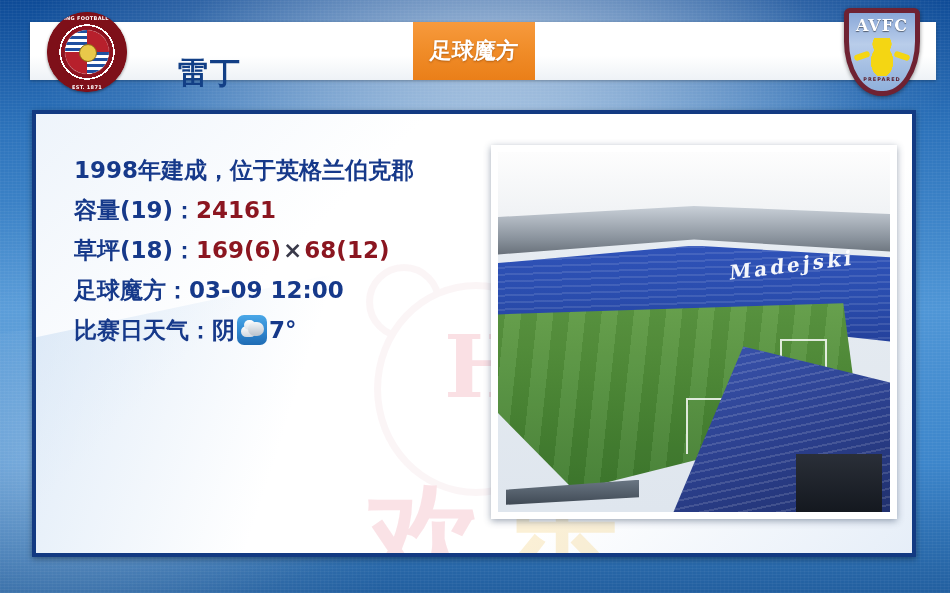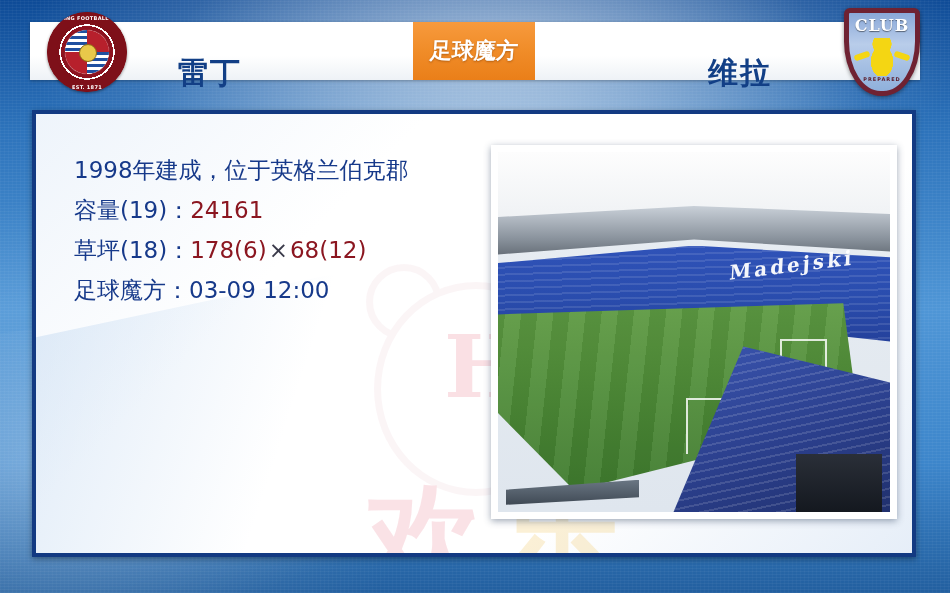--- a/index.html
+++ b/index.html
@@ -33,20 +33,21 @@
   .bg-glow-top{
     position:absolute;left:120px;top:-120px;width:760px;height:300px;
     background:radial-gradient(ellipse at 50% 100%, rgba(255,255,255,.5) 0%, rgba(255,255,255,0) 70%);
   }
 
   
   .header-band{
     position:absolute;left:30px;top:22px;width:890px;height:58px;
     background:linear-gradient(180deg,#ffffff 0%,#ffffff 58%,#eef2f6 100%);
     box-shadow:0 1px 3px rgba(0,0,0,.28);
+    padding-left:16px;
   }
   .team-name{
     position:absolute;top:28px;
     font-size:30px;font-weight:bold;color:#123f86;letter-spacing:2px;
     line-height:46px;
   }
   .team-name.home{left:148px;}
   .team-name.away{right:148px;}
 
   
@@ -178,21 +179,21 @@
 
   
   .info{
     position:absolute;left:38px;top:36px;width:420px;z-index:5;
   }
   .venue-title{
     font-size:35px;font-weight:bold;color:#16398a;letter-spacing:1px;
     margin:0 0 16px 0;line-height:1.1;
   }
   .info-line{
-    font-size:23px;font-weight:normal;color:#16398a;line-height:40px;white-space:nowrap;
+    font-size:23px;font-weight:bold;color:#16398a;line-height:40px;white-space:nowrap;
   }
   .info-line .val-red{color:#8b1620;text-align:center;}
   .info-line .times{color:#3a3a4a;padding:0 2px;}
   .weather-line{display:flex;align-items:center;gap:0px;}
   .wicon{
     display:inline-block;width:30px;height:30px;border-radius:7px;margin:0 2px 0 2px;
     background:linear-gradient(180deg,#4aa8e8 0%,#2f86cf 55%,#1f6cb4 100%);
     position:relative;vertical-align:-7px;flex:0 0 auto;
   }
   .wicon .c1{
@@ -287,21 +288,20 @@
 
 <div id="stage">
 
   <div class="bg"></div>
   <div class="bg-scan"></div>
   <div class="bg-glow-top"></div>
   <div class="bg-swoosh"></div>
 
   <div class="header-band">
     <div class="team-name home">雷丁</div>
-    <div class="team-name away">维拉</div>
   </div>
 
   <div class="crest-reading">
     <div class="ring-txt"></div>
     <div class="ringlabel">
       <span class="rl-top">READING FOOTBALL CLUB</span>
       <span class="rl-bot">EST. 1871</span>
     </div>
     <div class="inner">
       <div class="q q1"></div>
@@ -311,21 +311,21 @@
       <div class="hub"></div>
     </div>
   </div>
 
   <div class="brand-box">
     <div class="brand-text">足球魔方</div>
   </div>
 
   <div class="crest-villa">
     <div class="shield"></div>
-    <div class="avfc">CLUB</div>
+    <div class="avfc">AVFC</div>
     <div class="lion"></div>
     <div class="motto">PREPARED</div>
   </div>
 
   <div class="card">
     <div class="card-sheen"></div>
 
     <div class="watermark">
       <div class="wm-ear l"></div>
       <div class="wm-ear r"></div>
@@ -338,27 +338,37 @@
 
     <div class="info">
 
       <div class="info-line">1998年建成，位于英格兰伯克郡</div>
 
       <div class="info-line">
         <span>容量(19)：</span><span class="val-red">24161</span>
       </div>
 
       <div class="info-line">
-        <span>草坪(18)：</span><span class="val-red">178(6)</span><span class="times">×</span><span class="val-red">68(12)</span>
+        <span>草坪(18)：</span><span class="val-red">169(6)</span><span class="times">×</span><span class="val-red">68(12)</span>
       </div>
 
       <div class="info-line">
         <span>足球魔方：</span><span>03-09 12:00</span>
       </div>
 
+      <div class="info-line weather-line">
+        <span>比赛日天气：</span>
+          <span>阴</span>
+        <span class="wicon">
+          <span class="c1"></span>
+          <span class="c3"></span>
+          <span class="c2"></span>
+        </span>
+        <span>7°</span>
+      </div>
     </div>
 
     <div class="photo-frame">
       <div class="photo">
         <div class="sky"></div>
         <div class="roof"></div>
         <div class="stand">
           <div class="stand-rows"></div>
         </div>
         <div class="stand-word w1">Madejski</div>

